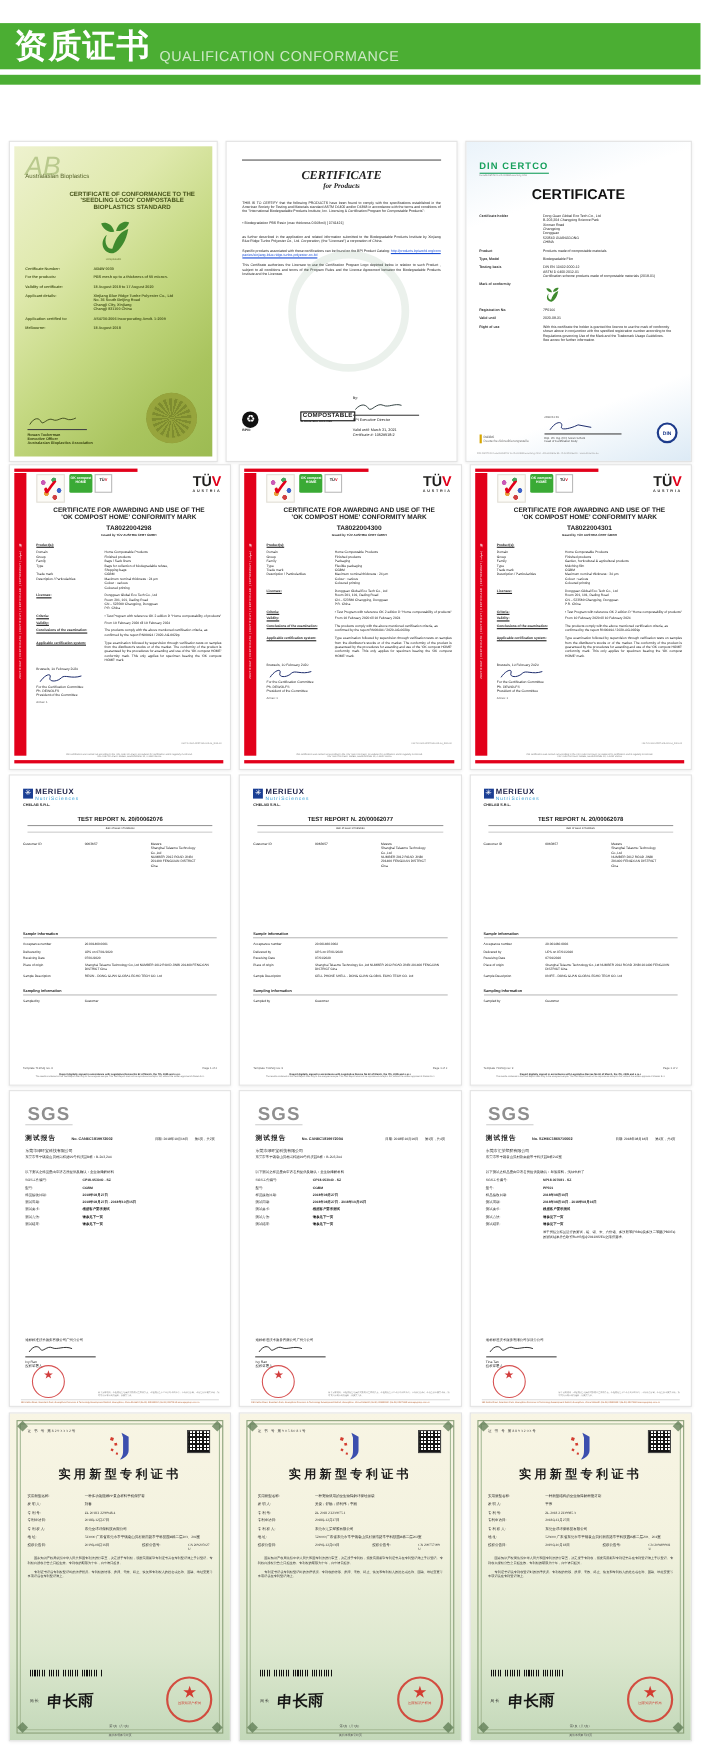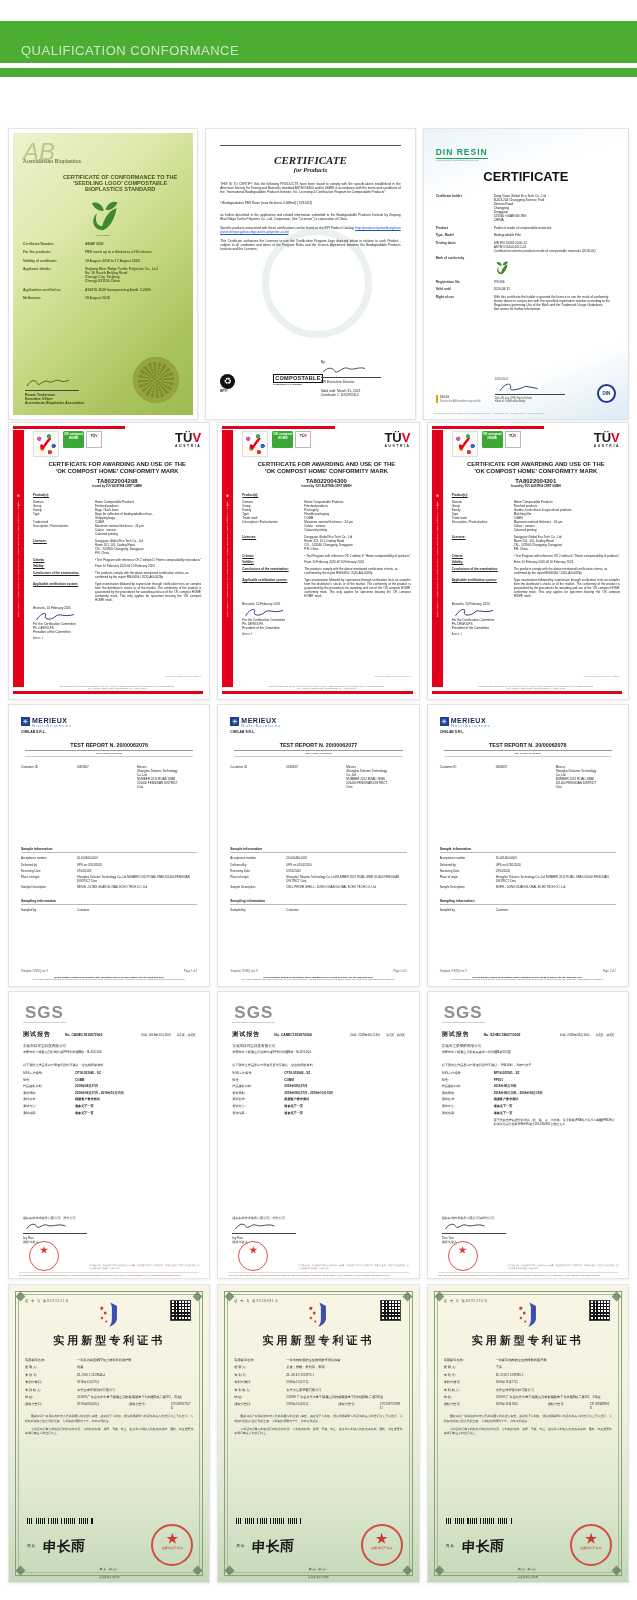--- a/index.html
+++ b/index.html
@@ -94,21 +94,21 @@
       radial-gradient(circle at 34% 70%,#e8a23c 0 2px,transparent 2.4px),
       radial-gradient(circle at 66% 84%,#cf4040 0 2px,transparent 2.4px),
       #fcfbf6}
   .stamp i{position:absolute;inset:0;color:#e2001a;font-style:normal;font-weight:bold;
     font-size:20px;line-height:24px;text-align:center}
   .okbox{width:21px;height:17px;background:#3aaa35;border-radius:1.5px;color:#fff;
     font-size:3.2px;font-weight:bold;text-align:center;line-height:1.1;padding-top:2px;box-sizing:border-box}
   .minituv{width:16px;height:17px;border:1px solid #bbb;font-size:3.6px;font-weight:bold;text-align:center;
     line-height:1.2;margin-left:2px;padding-top:2px;box-sizing:border-box}
   .redv{color:#e2001a}
-  .tuvbig{margin-left:auto;text-align:left;font-weight:bold;font-size:13px;color:#1d1d1b;line-height:1}
+  .tuvbig{margin-left:auto;text-align:center;font-weight:bold;font-size:13px;color:#1d1d1b;line-height:1}
   .tuvbig small{display:block;font-size:3.4px;letter-spacing:1.6px;font-weight:bold;margin-top:1px}
   .tuv-t1{font-weight:bold;font-size:5.9px;text-align:center;line-height:1.25}
   .tuv-no{font-weight:bold;font-size:6px;text-align:center;margin-top:2.5px}
   .tuv-iss{font-size:2.8px;font-weight:bold;text-align:center;margin-bottom:5px}
   .tuv-sec{display:flex;margin:2.8px 0}
   .tuv-l{flex:0 0 62px;font-size:3px}
   .tuv-l .u{font-weight:bold}
   .tuv-v{flex:1;font-size:3px;white-space:pre-line}
   .tuv-sub{display:flex}
   .tuv-sub span:first-child{flex:0 0 62px;font-size:3px}
@@ -190,20 +190,21 @@
     border-radius:50%;color:rgba(210,50,40,.95);text-align:center;box-sizing:border-box;padding-top:6px}
   .pat-seal b{font-size:13px;display:block;line-height:1.1}
   .pat-seal i{font-size:3px;font-style:normal;display:block}
   .pat-page{position:absolute;left:0;right:0;bottom:11px;text-align:center;font-size:2.8px;color:#333}
   .pat-note{position:absolute;left:0;right:0;bottom:3px;text-align:center;font-size:2.6px;color:#555}
 </style>
 </head>
 <body>
 
 <div class="hdr">
+  <span class="hdr-zh">资质证书</span>
   <span class="hdr-en">QUALIFICATION CONFORMANCE</span>
 </div>
 <div class="hdr2"></div>
 
 <div class="row" id="row1">
 
   <div class="card abap">
     <div class="abap-in">
       <div>
         <span class="ab-letters">AB</span>
@@ -284,21 +285,21 @@
           <path d="M2 11 C10 2 16 6 18 10 C22 14 28 2 36 6 C42 9 50 3 58 6" fill="none" stroke="#233" stroke-width="1.1"></path>
         </svg>
       <div class="sigline" style="width:60px"></div>
       <div>BPI Executive Director</div>
       <div style="margin-top:5px">Valid until: March 31, 2021</div>
       <div>Certificate #: 10529518-2</div>
     </div>
   </div>
 
   <div class="card din">
-    <div class="din-logo">DIN RESIN</div>
+    <div class="din-logo">DIN CERTCO</div>
     <div class="din-sub">Gesellschaft für Konformitätsbewertung mbH</div>
     <div class="din-title">CERTIFICATE</div>
     <div>
 
     <div class="din-row">
         <span class="din-l">Certificate holder</span>
         <span class="din-v">Dong Guan Global Eco Tech Co., Ltd
 B-203,204 Changping Science Park
 Xinman Road
 Changping

